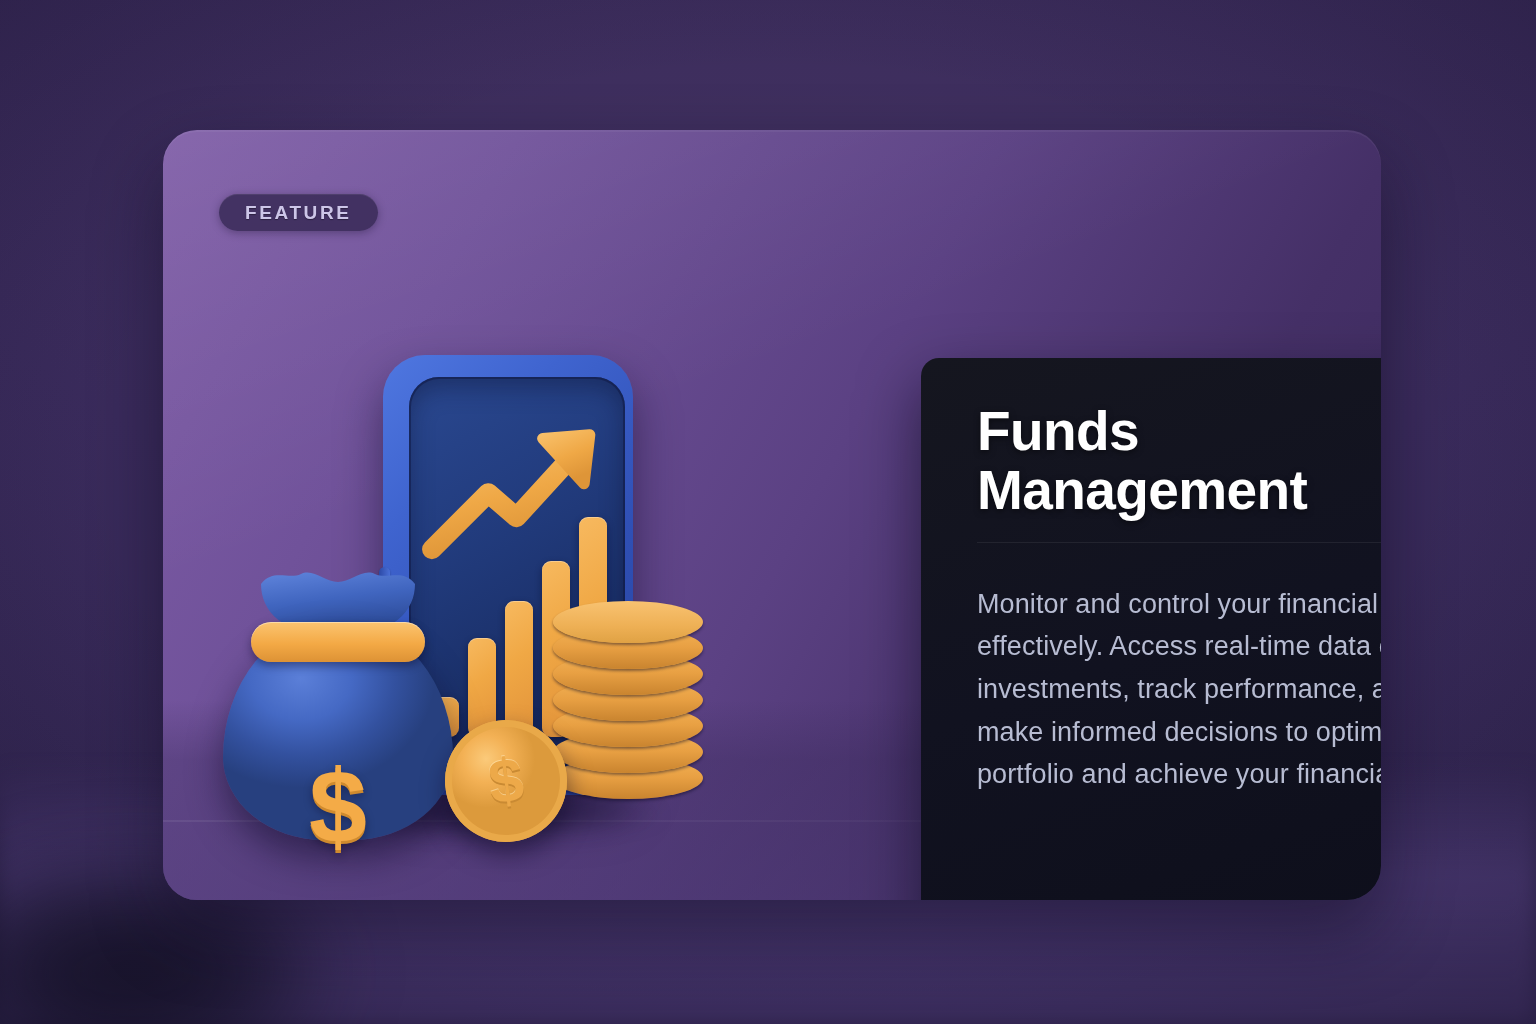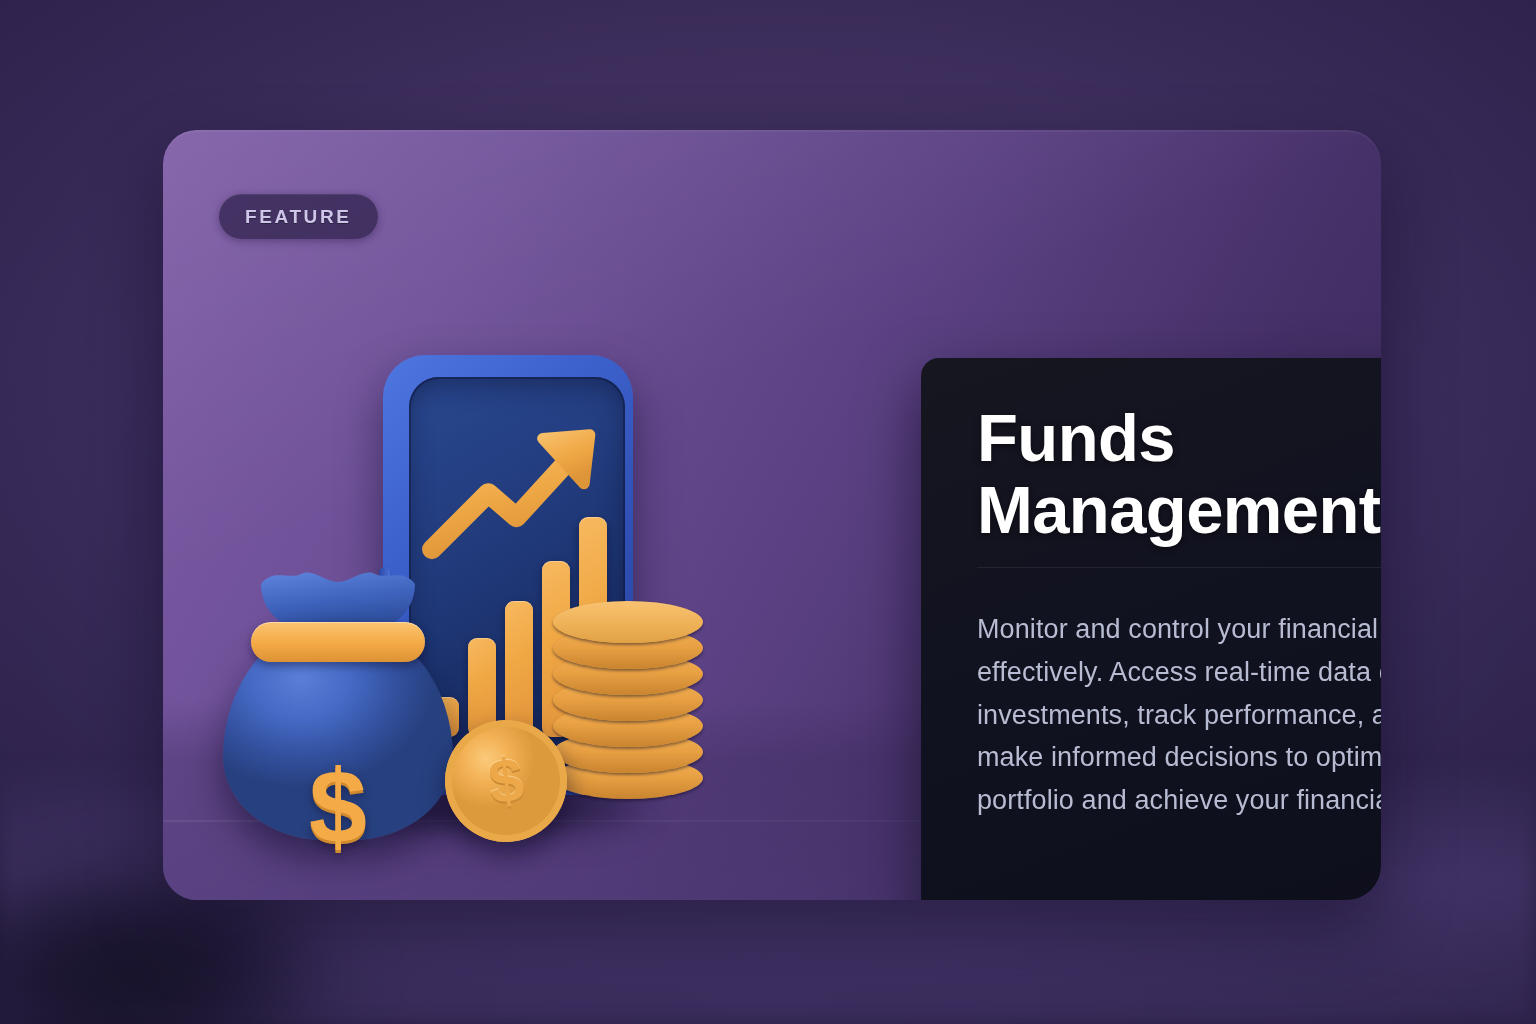--- a/index.html
+++ b/index.html
@@ -52,21 +52,21 @@
     background:linear-gradient(to bottom, rgba(40,28,66,.0) 0%, rgba(58,42,92,.35) 30%, rgba(70,52,108,.5) 100%);
   }
   .card-floor-line {
     position:absolute; left:0; right:0; bottom:78px; height:2px;
     background:linear-gradient(to right, rgba(255,255,255,.07), rgba(255,255,255,.03) 60%, rgba(255,255,255,0));
   }
 
   
   #feature-badge {
     position:absolute; left:56px; top:64px;
-    height:45px; padding:9px 26px;
+    height:37px; padding:9px 26px;
     display:flex; align-items:center;
     border-radius:23px;
     background:rgba(50,37,80,.78);
     box-shadow:0 2px 8px rgba(20,12,40,.35), 0 1px 0 rgba(255,255,255,.07) inset;
   }
   #feature-badge .badge-text {
     font-size:19px; font-weight:bold; letter-spacing:2.6px;
     color:#cdc6e8;
     text-shadow:0 1px 1px rgba(0,0,0,.35);
   }
@@ -164,21 +164,21 @@
   #info-panel {
     position:absolute;
     left:758px; top:228px; width:625px; height:608px;
     border-radius:18px 0 0 18px;
     background:linear-gradient(160deg, #15161f 0%, #111220 45%, #0d0e1a 100%);
     box-shadow:0 26px 60px rgba(8,6,22,.55);
     overflow:hidden;
   }
   .panel-title-wrap { padding:44px 56px 0 56px; }
   #panel-title {
-    font-size:67px; font-weight:bold; line-height:1.07;
+    font-size:55px; font-weight:bold; line-height:1.07;
     color:#ffffff; letter-spacing:-.6px;
     white-space:pre-line;
     text-shadow:0 2px 6px rgba(0,0,0,.5);
   }
   .panel-divider { height:1px; background:rgba(255,255,255,.07); margin-top:22px; }
   .panel-body-wrap { padding:40px 56px 0 56px; }
   #panel-body {
     font-size:27px; line-height:1.58; color:#b7bcd2;
     letter-spacing:.1px;
   }

